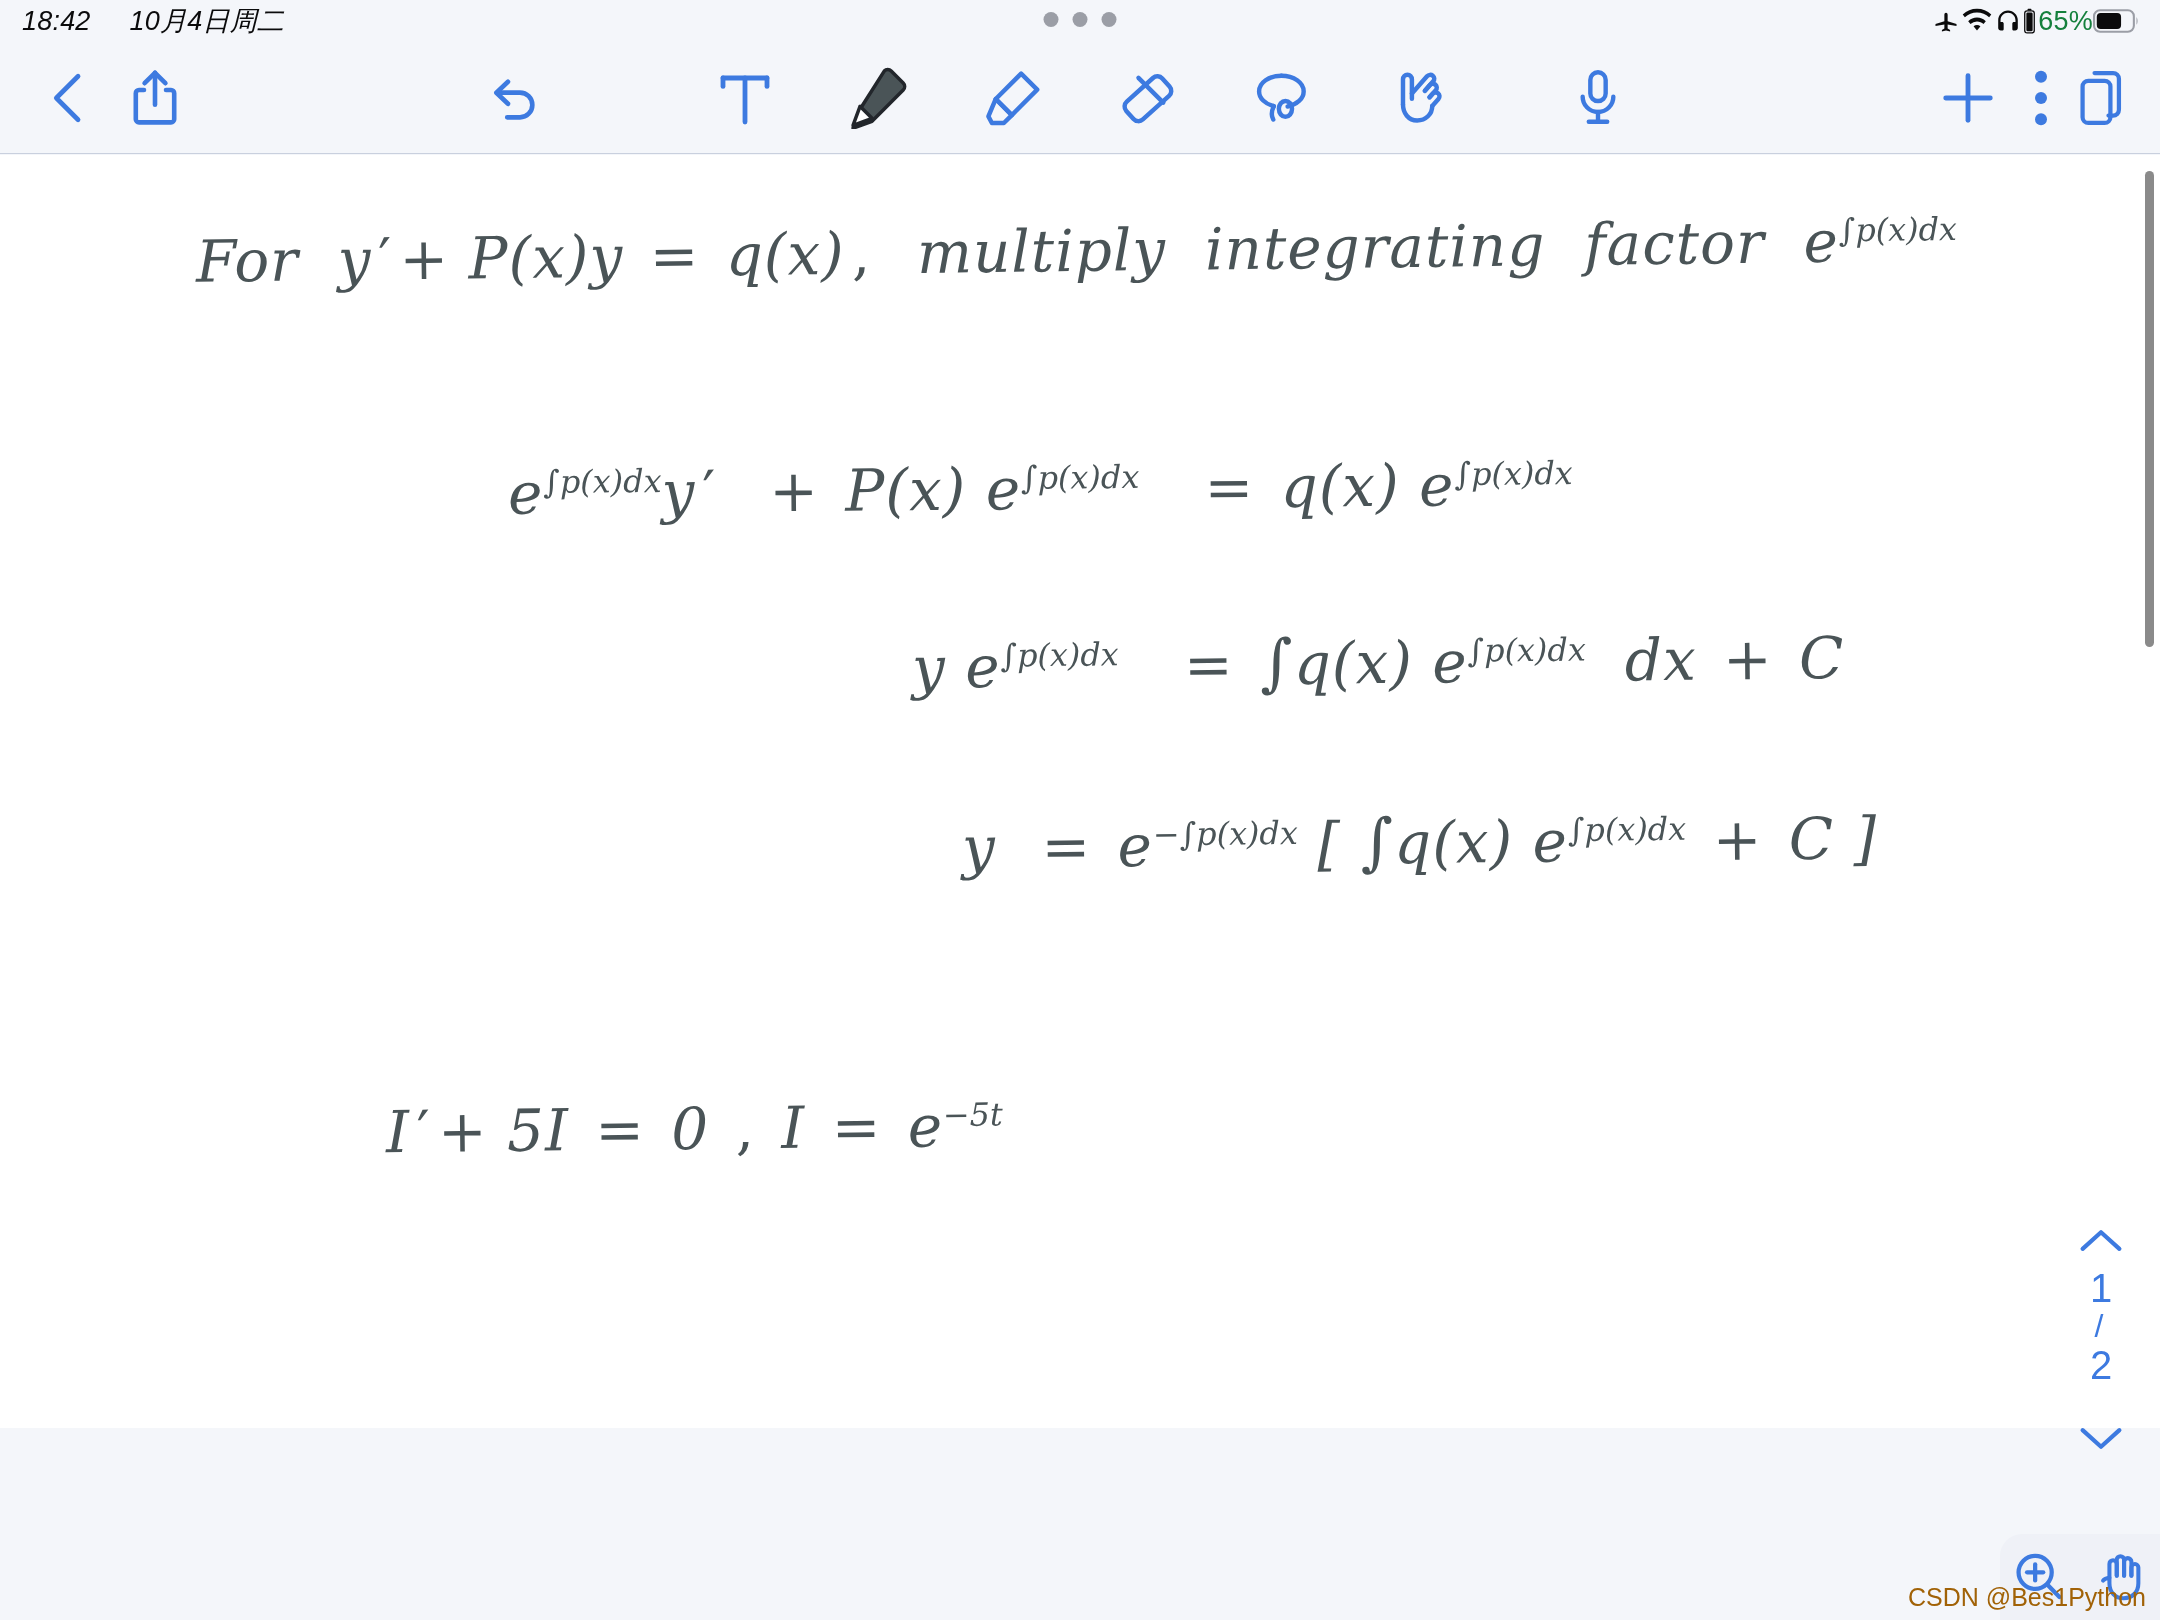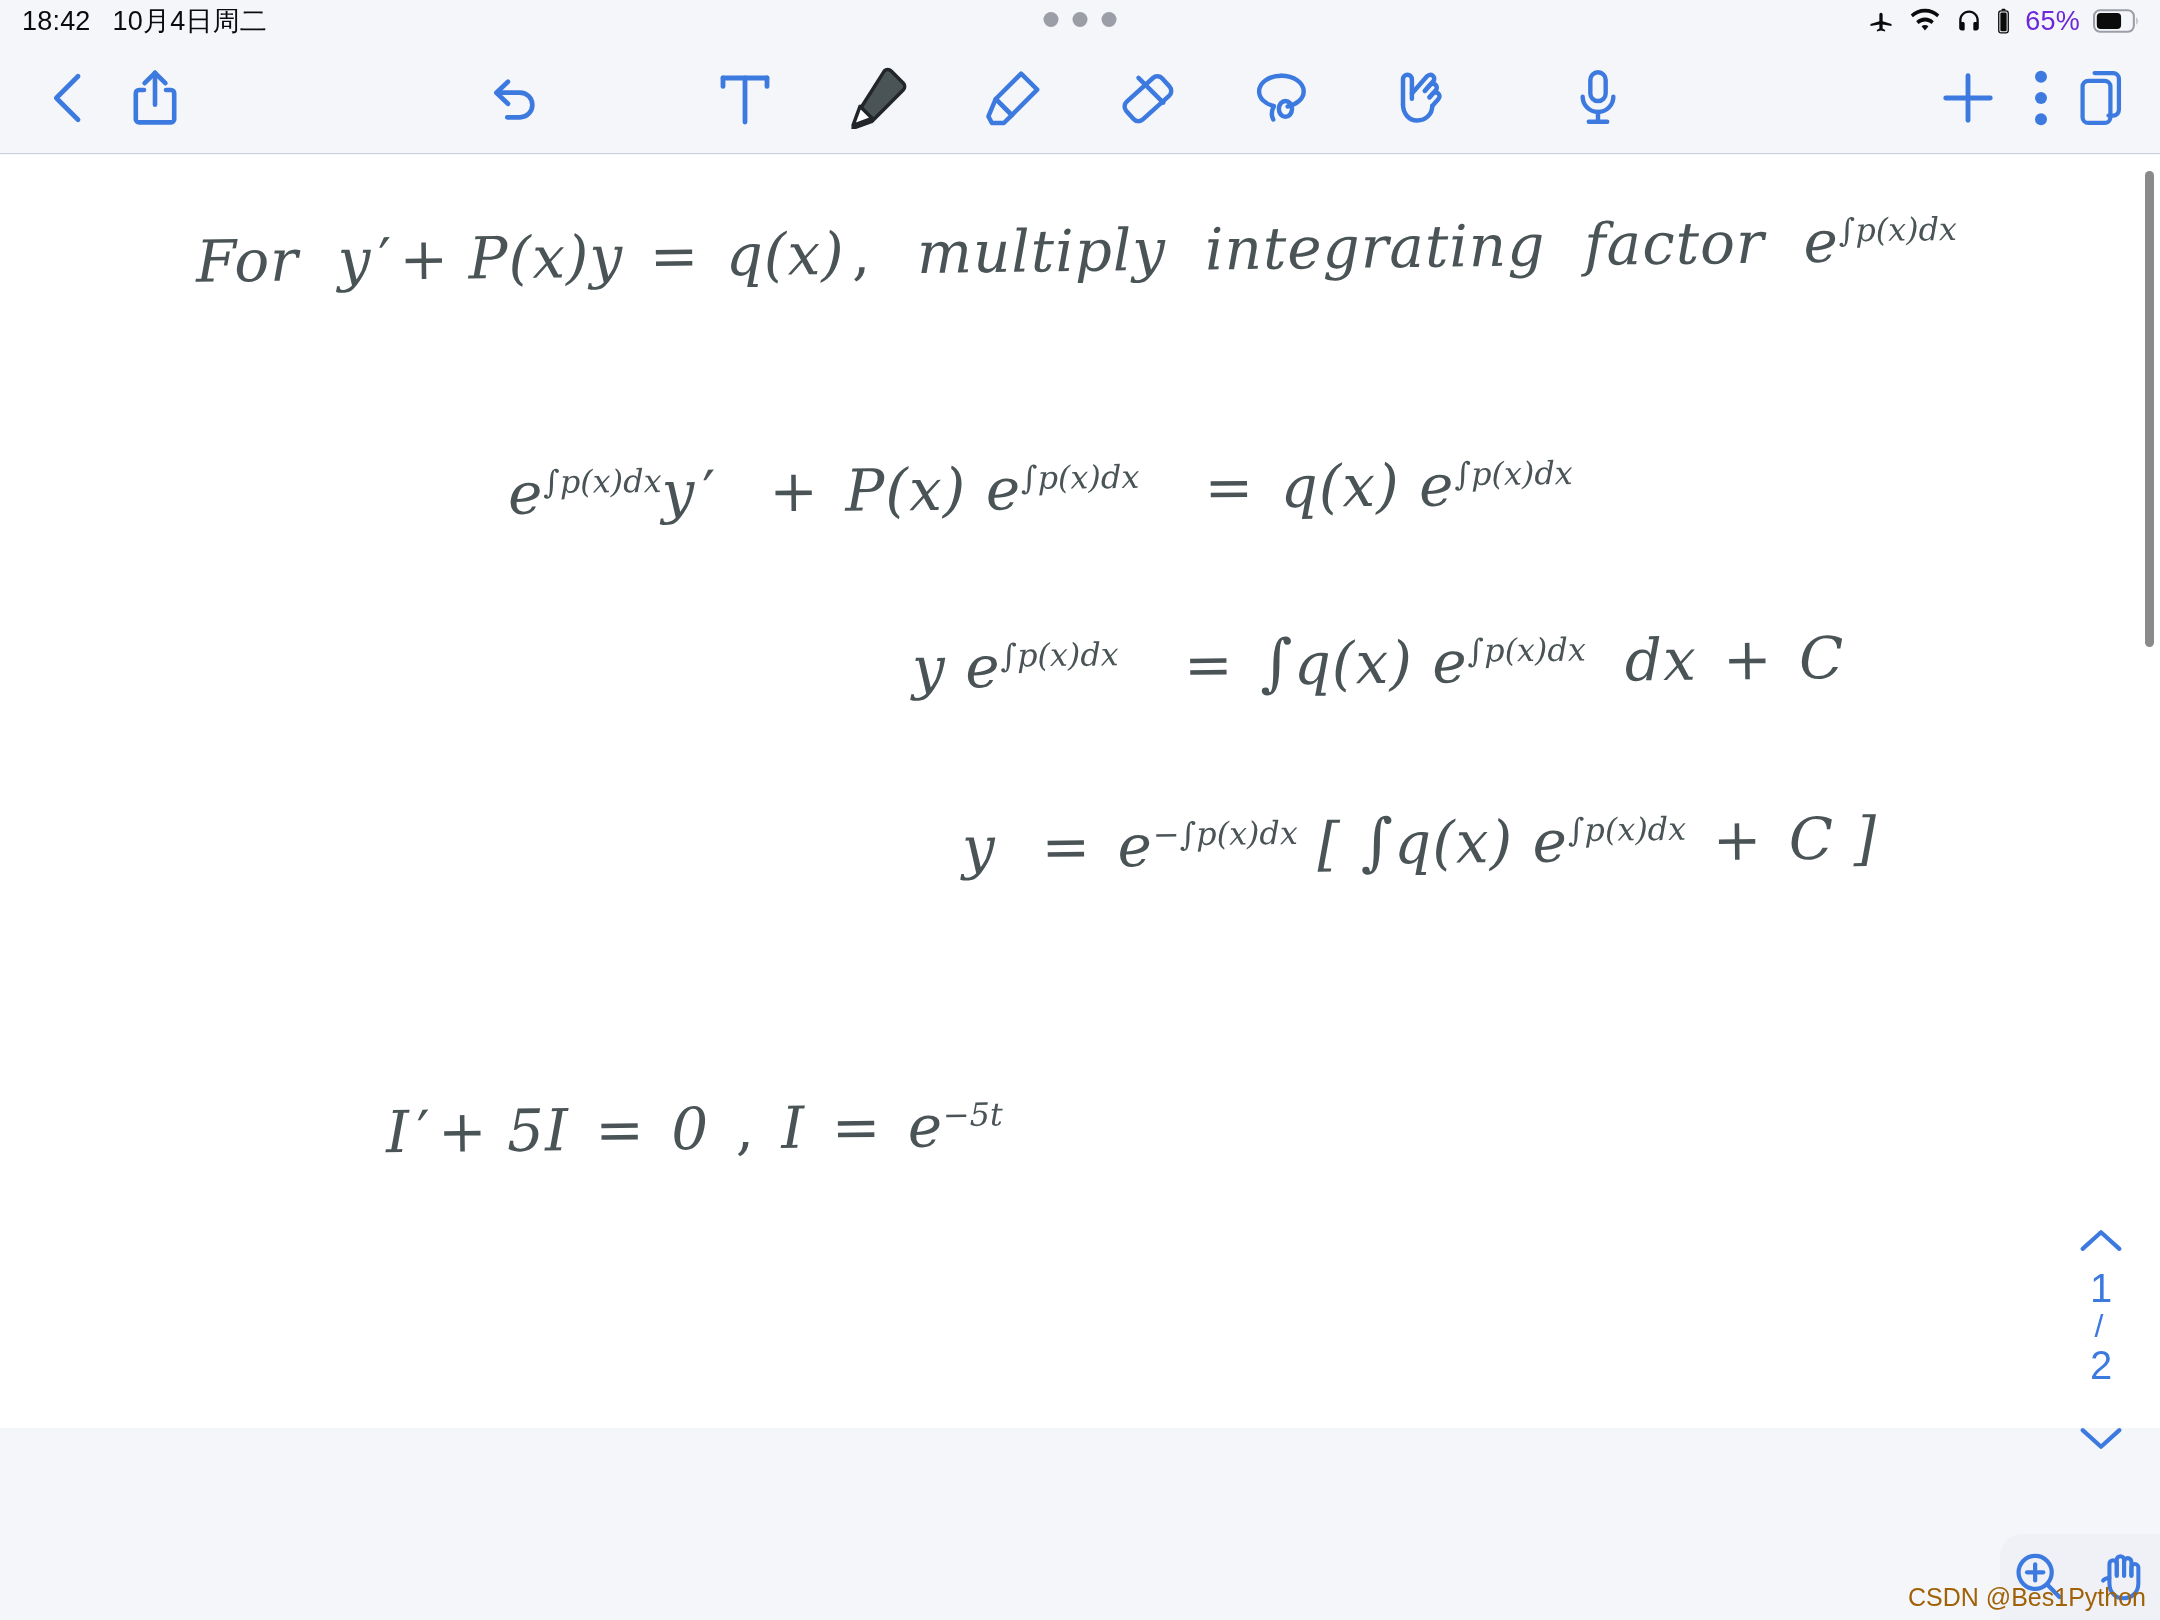--- a/index.html
+++ b/index.html
@@ -27,25 +27,26 @@
     width: 2160px;
     height: 42px;
     background: #f4f6fa;
     display: flex;
     align-items: center;
     z-index: 30;
   }
   .status-left {
     display: flex;
     align-items: center;
-    gap: 22px;
+    gap: 39px;
     padding-left: 22px;
     color: #0b0b0c;
     font-size: 27px;
     letter-spacing: .2px;
+    font-style: italic;
   }
   .status-time { font-weight: 400; }
   .status-date { font-weight: 400; }
 
   .status-handle {
     position: absolute;
     left: 50%;
     top: 12px;
     transform: translateX(-50%);
     display: flex;
@@ -58,22 +59,21 @@
     background: #9b9ea6;
   }
 
   .status-right {
     position: absolute;
     right: 20px;
     top: 0;
     height: 42px;
     display: flex;
     align-items: center;
-    gap: 13px;
-    color: #6d28d9;
+    color: #15803d;
   }
   .status-right .pct {
     font-size: 27px;
     letter-spacing: .2px;
     margin-left: 2px;
   }
   .ic { display: block; }
 
   
   .toolbar {

